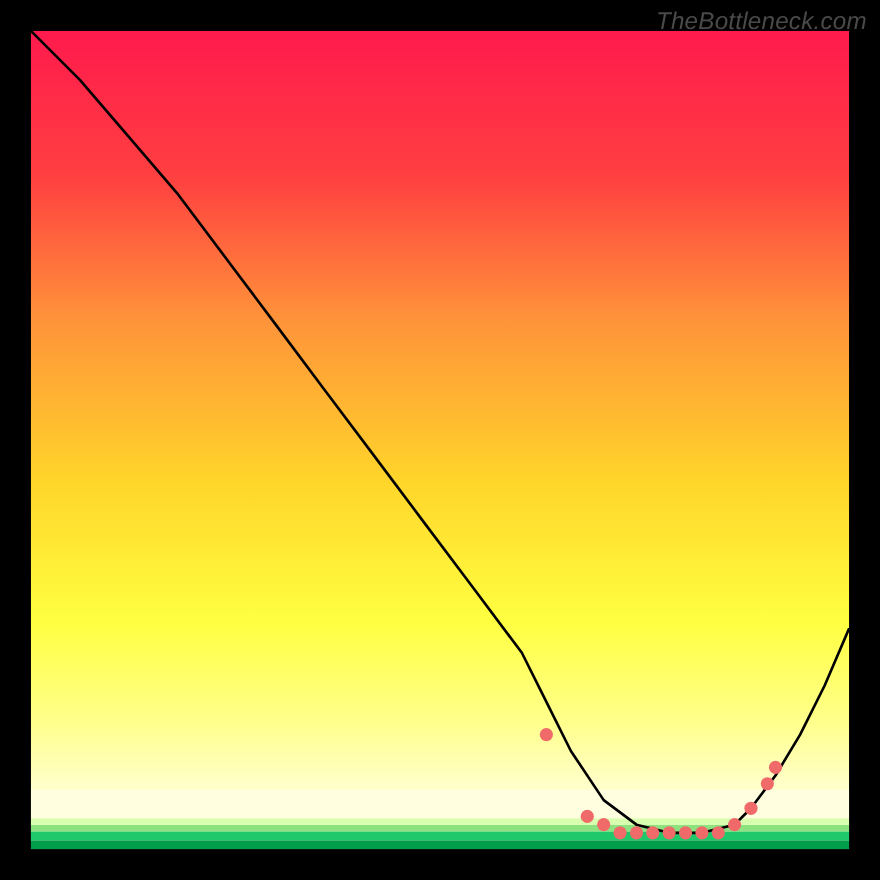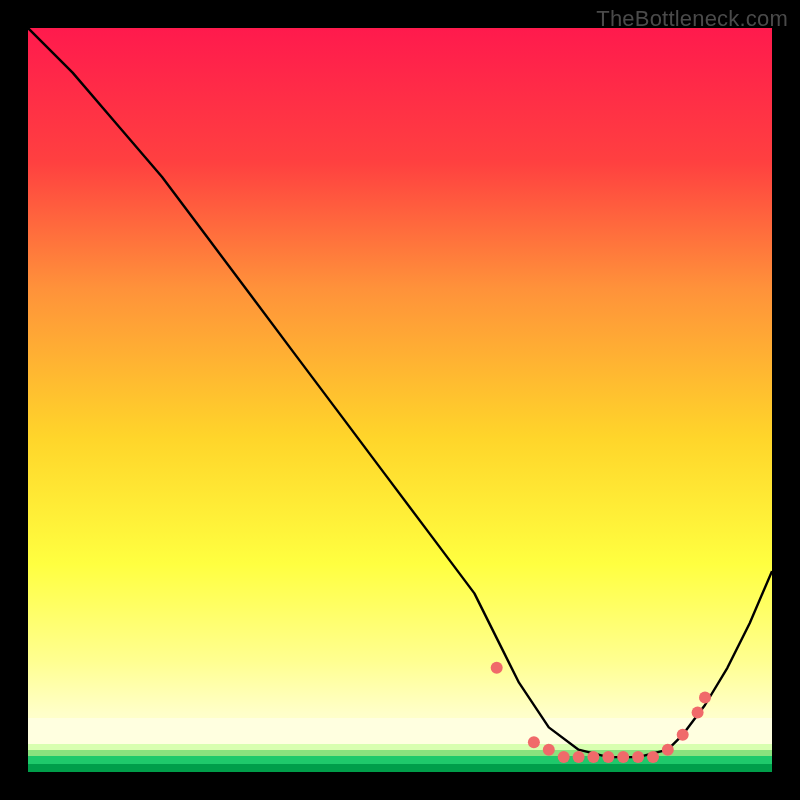--- a/index.html
+++ b/index.html
@@ -19,20 +19,21 @@
   }
   .watermark {
     position: absolute;
     top: 6px;
     right: 12px;
     color: #4a4a4a;
     font-size: 22px;
     font-weight: 500;
     letter-spacing: 0.2px;
     z-index: 20;
+    font-style: italic;
   }
   .plot-wrap {
     position: absolute;
     left: 28px;
     top: 28px;
     width: 744px;
     height: 744px;
   }
   svg {
     display: block;

